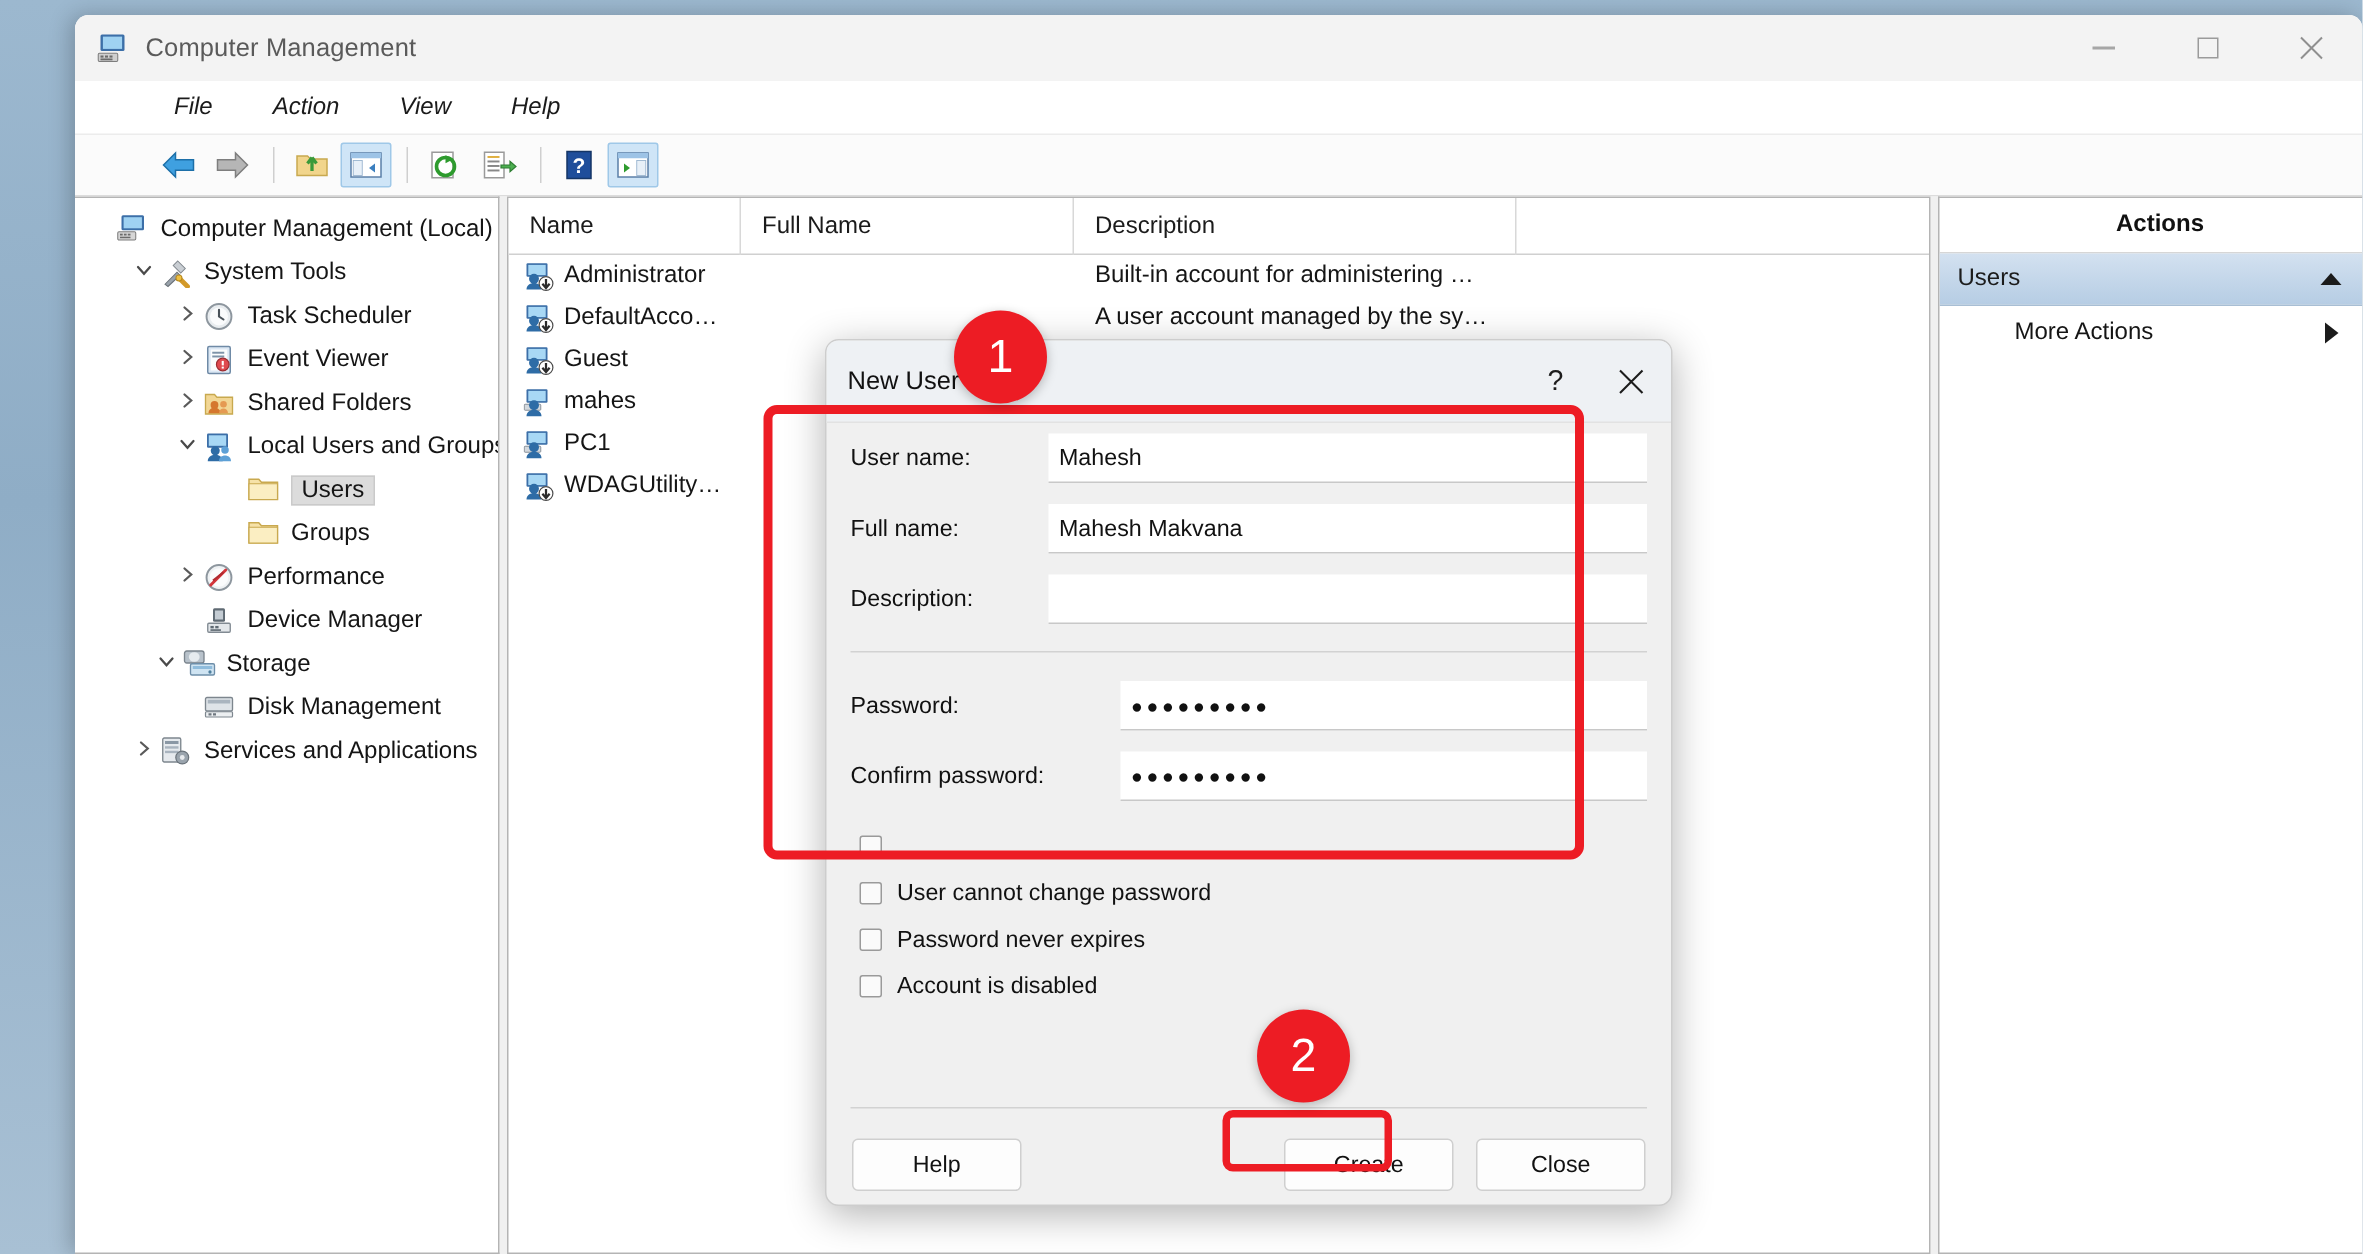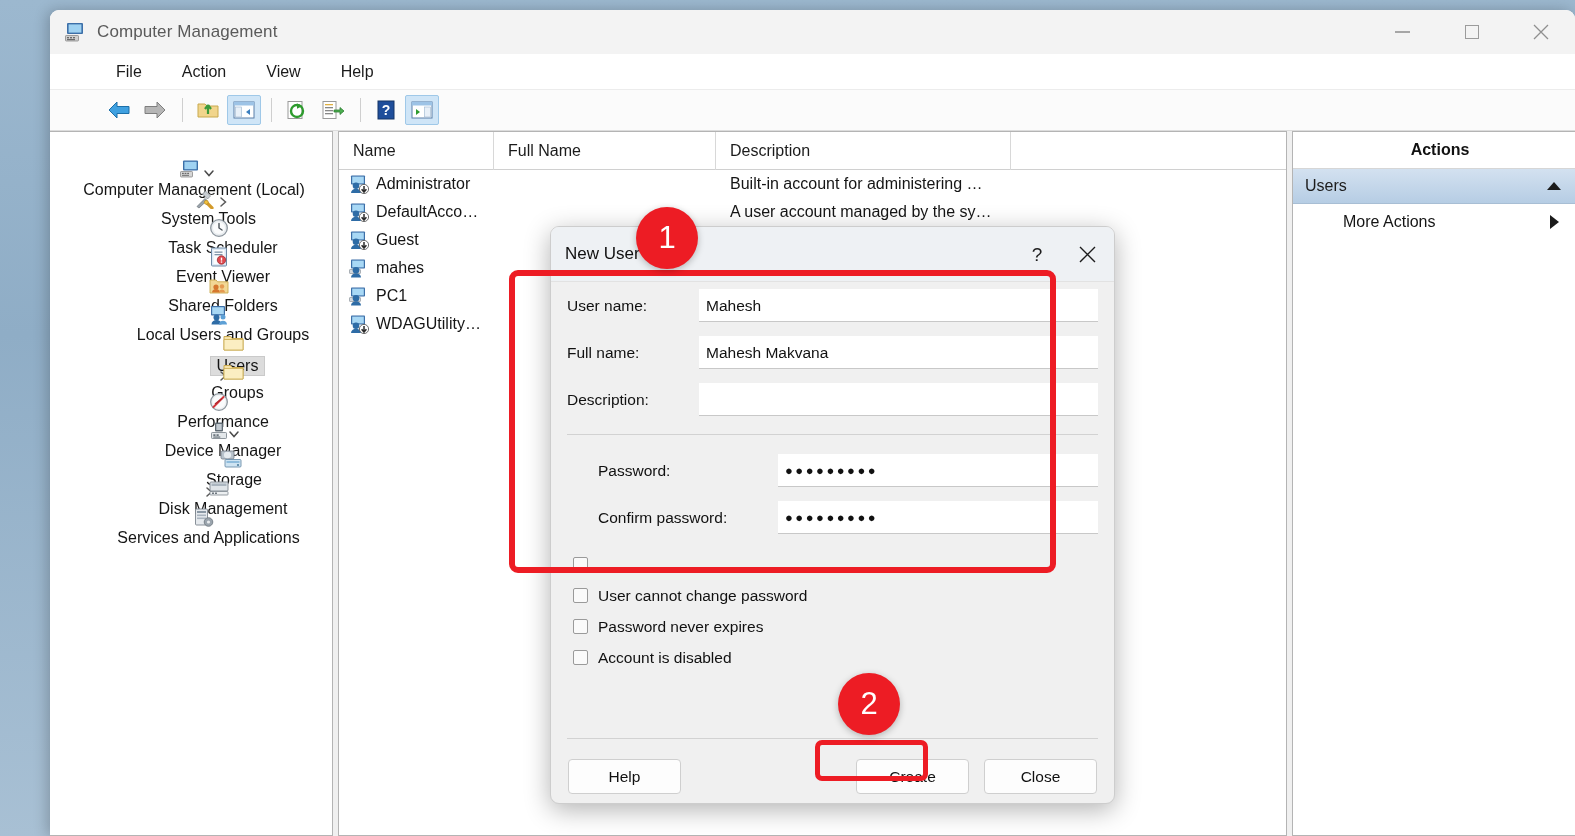--- a/index.html
+++ b/index.html
@@ -52,20 +52,21 @@
   .wc-close svg { display:block; }
 
   
   #menubar {
     height: 36px;
     background: #ffffff;
     display: flex;
     align-items: center;
     padding-left: 56px;
     border-bottom: 1px solid #ececec;
+    font-style: italic;
   }
   .menu-item {
     font-size: 16px;
     color: #1b1b1b;
     padding: 4px 10px;
     margin-right: 20px;
     cursor: default;
   }
 
   
@@ -119,21 +120,20 @@
     text-align: center;
   }
 
   
   .tree { padding-top: 6px; font-size: 16px; color: #151515; }
   .tnode {
     display: flex; align-items: center;
     height: 29px;
     white-space: nowrap;
     cursor: default;
-    flex-direction: column;
   }
   .tnode.selected .tlabel { background: #dcdcdc; padding: 1px 6px; border: 1px solid #cacaca; }
   .chev {
     width: 22px; text-align: center;
     color: #4a4a4a; font-size: 12px;
     flex: 0 0 22px;
   }
   .chev.empty { visibility: hidden; }
   .tico { width: 22px; height: 20px; margin-right: 7px; flex: 0 0 22px; position: relative; }
   .tlabel { line-height: 1; }
@@ -209,21 +209,21 @@
   }
   #dlg-title .t { font-size: 17px; color: #111; margin-left: 14px; }
   #dlg-title .ctrls { position: absolute; right: 0; top: 0; height: 55px; display: flex; align-items: center; }
   #dlg-help-btn { width: 46px; height: 55px; display:flex; align-items:center; justify-content:center; font-size: 19px; color: #1c1c1c; }
   #dlg-close-btn { width: 54px; height: 55px; display:flex; align-items:center; justify-content:center; color: #1c1c1c; }
 
   .dlg-body { padding: 0 16px; position: relative; height: 522px; }
 
   .frow { display: flex; align-items: center; height: 47px; }
   .flabel { font-size: 15.5px; color: #111; width: 132px; flex: 0 0 132px; }
-  .flabel.wide { width: 180px; flex: 0 0 180px; margin-left: 31px; }
+  .flabel.wide { width: 180px; flex: 0 0 180px; }
   .finput {
     flex: 1;
     height: 33px;
     background: #ffffff;
     border: none;
     border-bottom: 1px solid #c8c8c8;
     font-size: 15.5px;
     color: #111;
     padding: 0 7px;
     line-height: 33px;
@@ -500,21 +500,21 @@
             <span class="tico"><svg width="20" height="20" viewBox="0 0 20 20">
                 <rect x="6" y="1.5" width="8" height="9" rx="1" fill="#5f6a73"></rect>
                 <rect x="7.3" y="3" width="5.4" height="6" fill="#c4ccd3"></rect>
                 <rect x="2.5" y="11.5" width="15" height="6" rx="0.8" fill="#e3e7ea" stroke="#818a92" stroke-width="0.9"></rect>
                 <rect x="4.3" y="13.3" width="2.2" height="1.6" fill="#5f6a73"></rect>
                 <rect x="7.5" y="13.3" width="2.2" height="1.6" fill="#5f6a73"></rect>
                 <rect x="4.3" y="15.5" width="7" height="1.1" fill="#5f6a73"></rect>
               </svg></span>
             <span class="tlabel">Device Manager</span>
           </div>
-          <div class="tnode" style="padding-left: 50px; margin-left: 36px;">
+          <div class="tnode" style="padding-left: 50px;">
             <span class="chev"><svg width="12" height="12" viewBox="0 0 12 12">
                 <path d="M2 4 L6 8.5 L10 4" stroke="#4a4a4a" stroke-width="1.5" fill="none" stroke-linecap="round"></path>
               </svg></span>
             <span class="tico"><svg width="22" height="18" viewBox="0 0 22 18">
                 <rect x="1" y="1" width="13" height="8" rx="1.5" fill="#b8c2cb" stroke="#7b858e" stroke-width="0.9"></rect>
                 <ellipse cx="7.5" cy="5" rx="3.6" ry="3.2" fill="#e6ebef"></ellipse>
                 <rect x="5" y="9.5" width="16" height="7.5" rx="1" fill="#cfe4f2" stroke="#6d8ea9" stroke-width="0.9"></rect>
                 <rect x="6.5" y="11" width="13" height="2" fill="#8fbcdc"></rect>
                 <circle cx="18" cy="15" r="1.1" fill="#4e7f9e"></circle>
               </svg></span>

